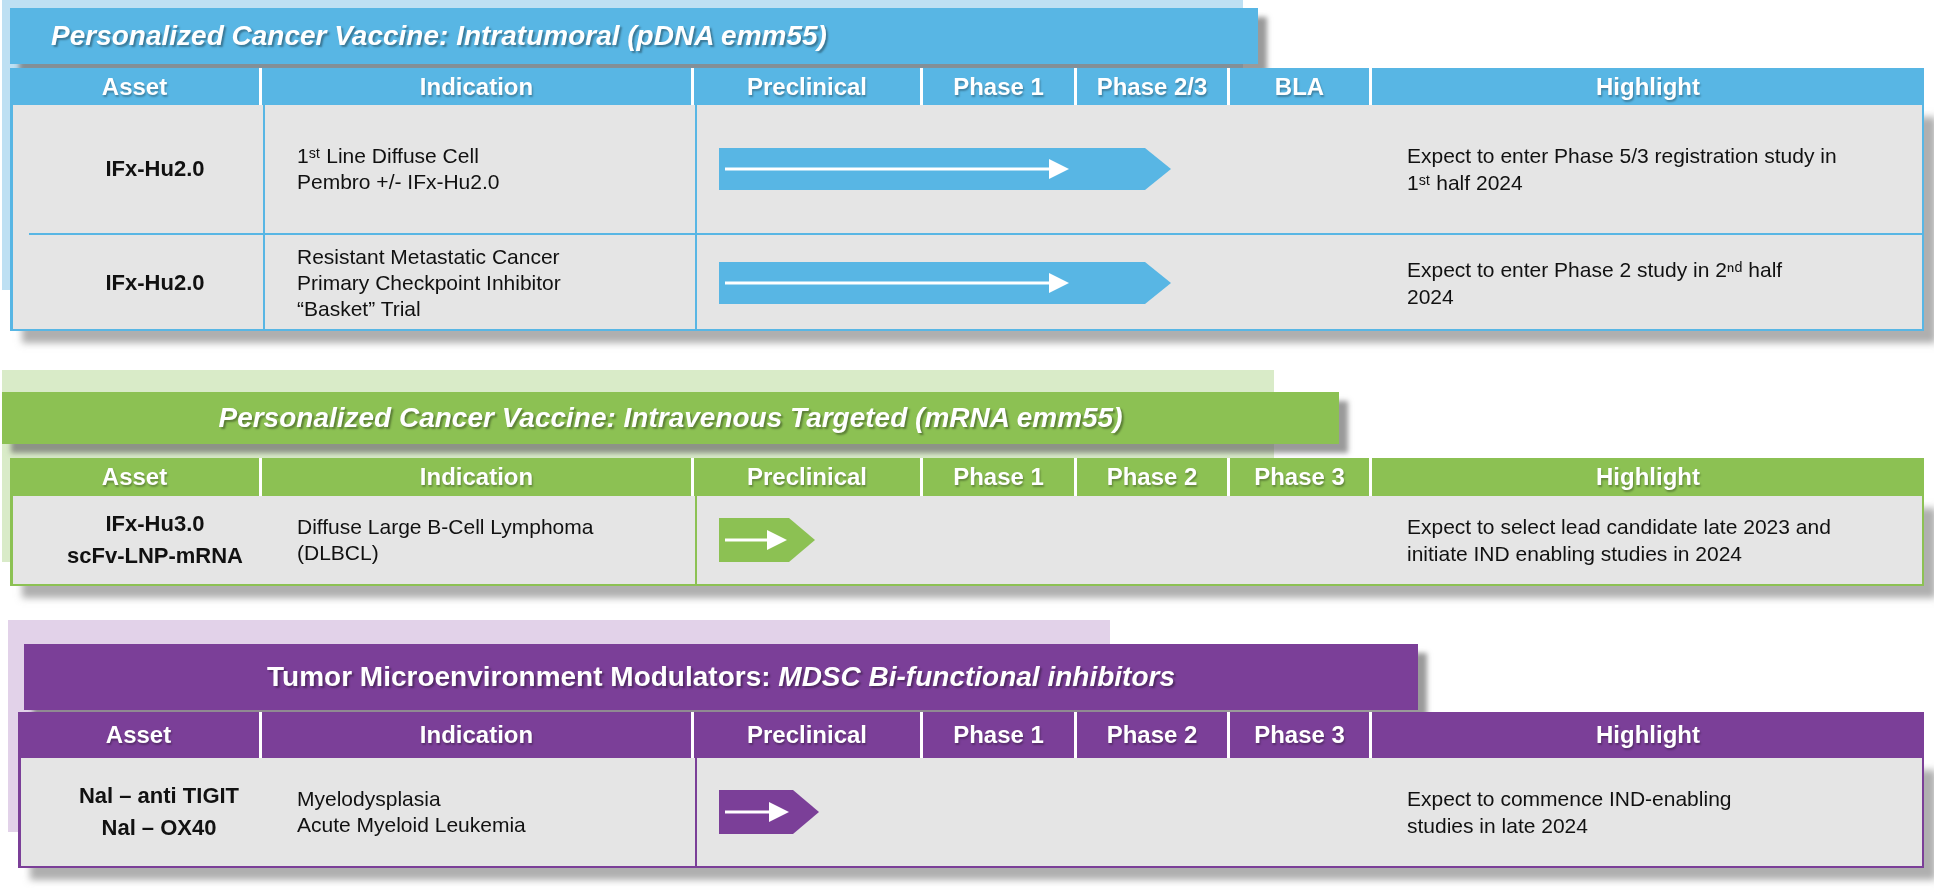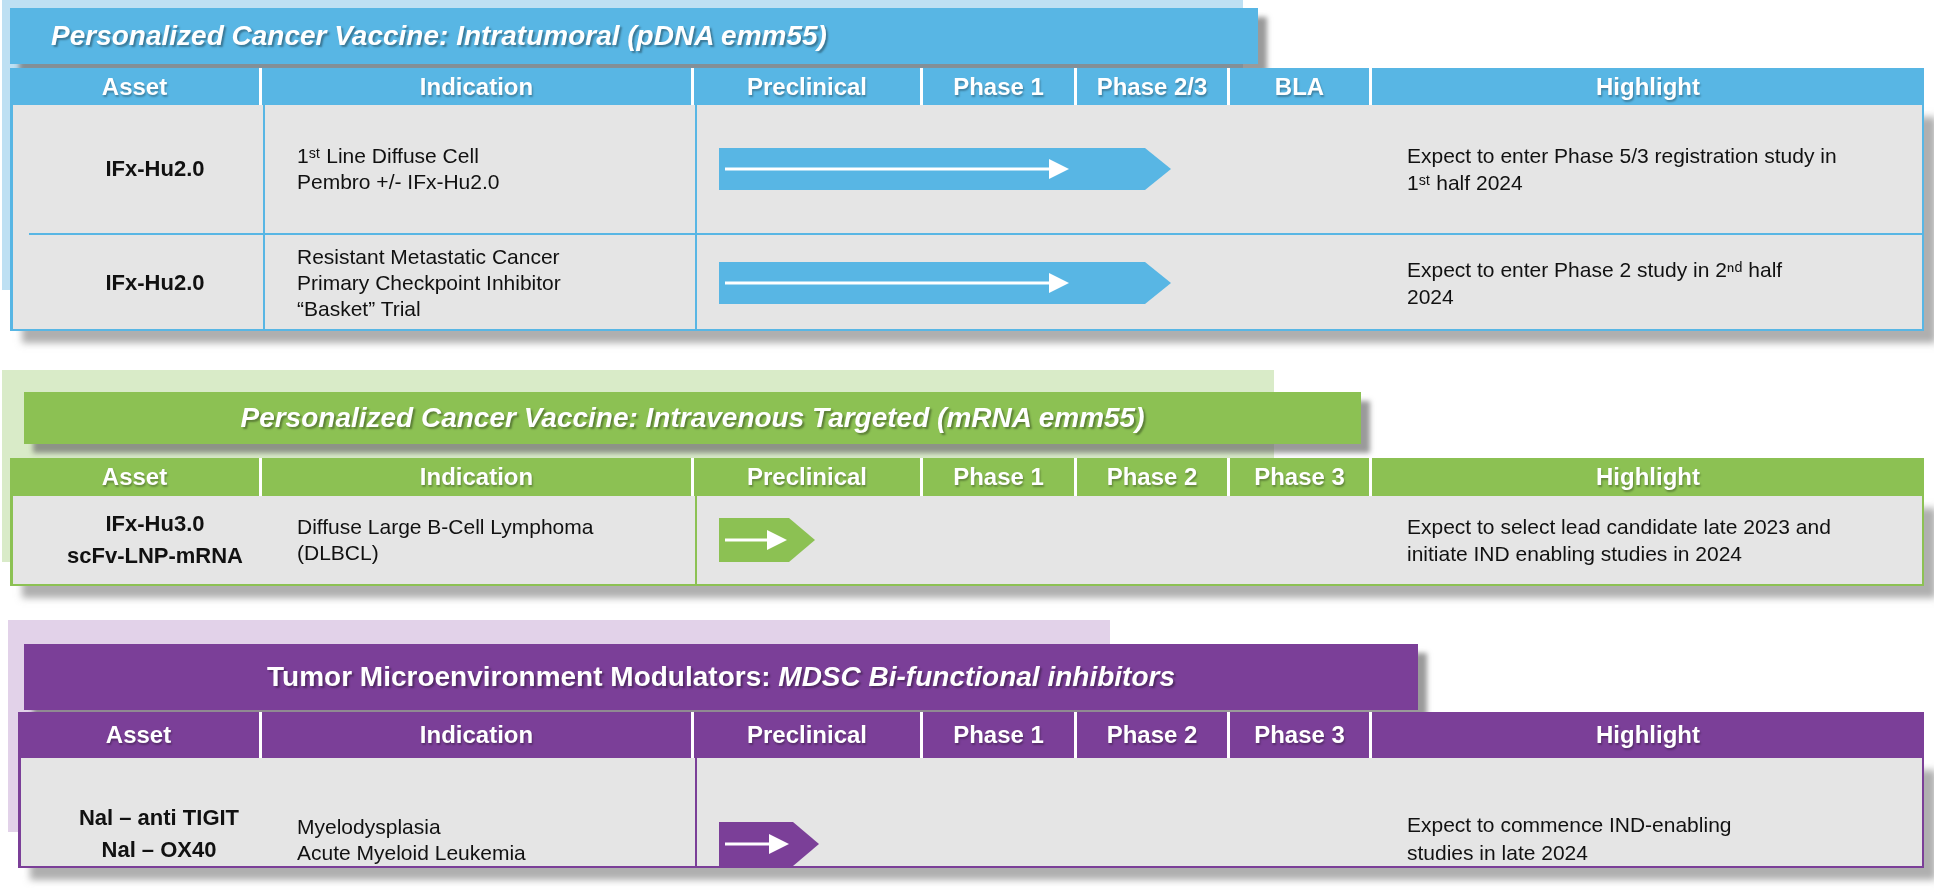--- a/index.html
+++ b/index.html
@@ -144,21 +144,21 @@
       </div>
       <div class="cell highlight">
         <div>Expect to enter Phase 2 study in 2ⁿᵈ half</div>
         <div>2024</div>
       </div>
     </div>
   </div>
 
   <div class="tint tint-green" style="left:2px;top:370px;width:1272px;height:192px;"></div>
 
-  <div class="banner banner-green" style="left:24px;top:392px;width:1337px;height:52px;">
+  <div class="banner banner-green" style="left:2px;top:392px;width:1337px;height:52px;">
     <div class="title title-center">
       <span class="t-prefix"></span><span class="t-italic">Personalized Cancer Vaccine: Intravenous Targeted (mRNA emm55)</span>
     </div>
   </div>
 
   <div class="header header-green" style="left:10px;top:458px;width:1914px;height:38px;">
     <div class="hc cw-asset">Asset</div>
     <div class="hc cw-ind">Indication</div>
     <div class="hc cw-pre">Preclinical</div>
     <div class="hc cw-p1">Phase 1</div>
@@ -203,21 +203,21 @@
     <div class="hc cw-pre">Preclinical</div>
     <div class="hc cw-p1">Phase 1</div>
     <div class="hc cw-p2">Phase 2</div>
     <div class="hc cw-p3">Phase 3</div>
     <div class="hc cw-hl">Highlight</div>
   </div>
 
   <div class="tbody tbody-purple" style="left:18px;top:758px;width:1906px;height:110px;">
     <div class="vline vline-purple" style="left:674px;"></div>
 
-    <div class="row" style="height:108px;align-items:flex-end;">
+    <div class="row" style="height:108px;">
       <div class="cell asset-p">
         <div>Nal – anti TIGIT</div>
         <div>Nal – OX40</div>
       </div>
       <div class="cell indication">
         <div>Myelodysplasia</div>
         <div>Acute Myeloid Leukemia</div>
       </div>
       <div class="cell track">
         <div class="arrow arrow-purple arrow-short" style="width: 100px;"></div>

